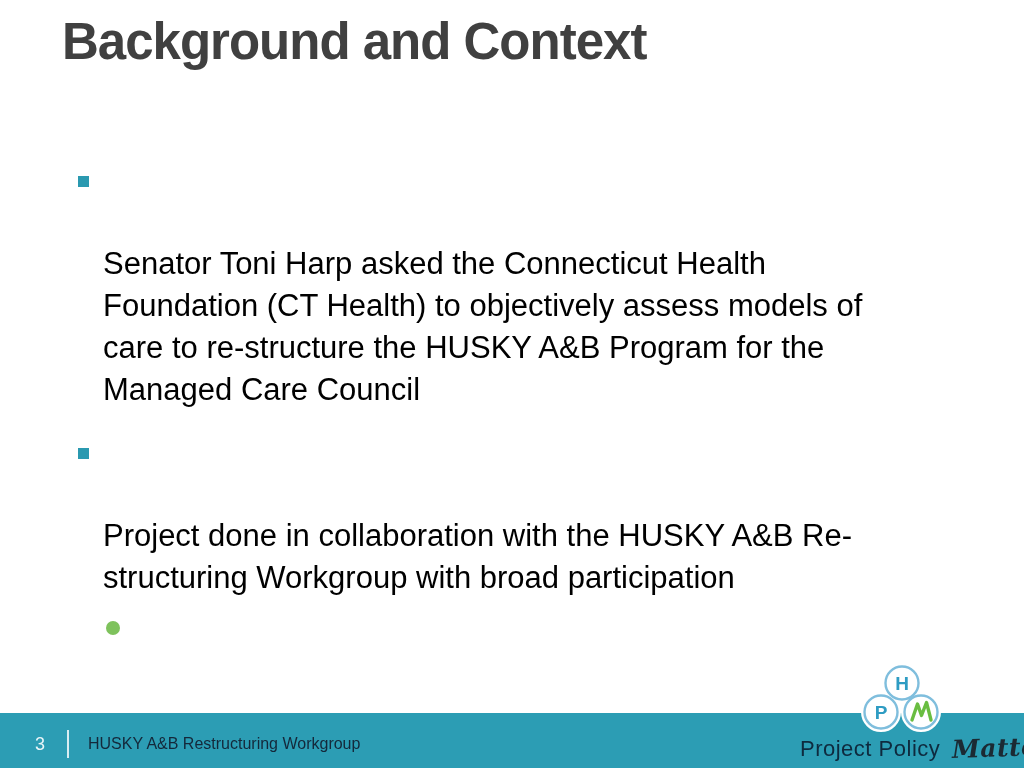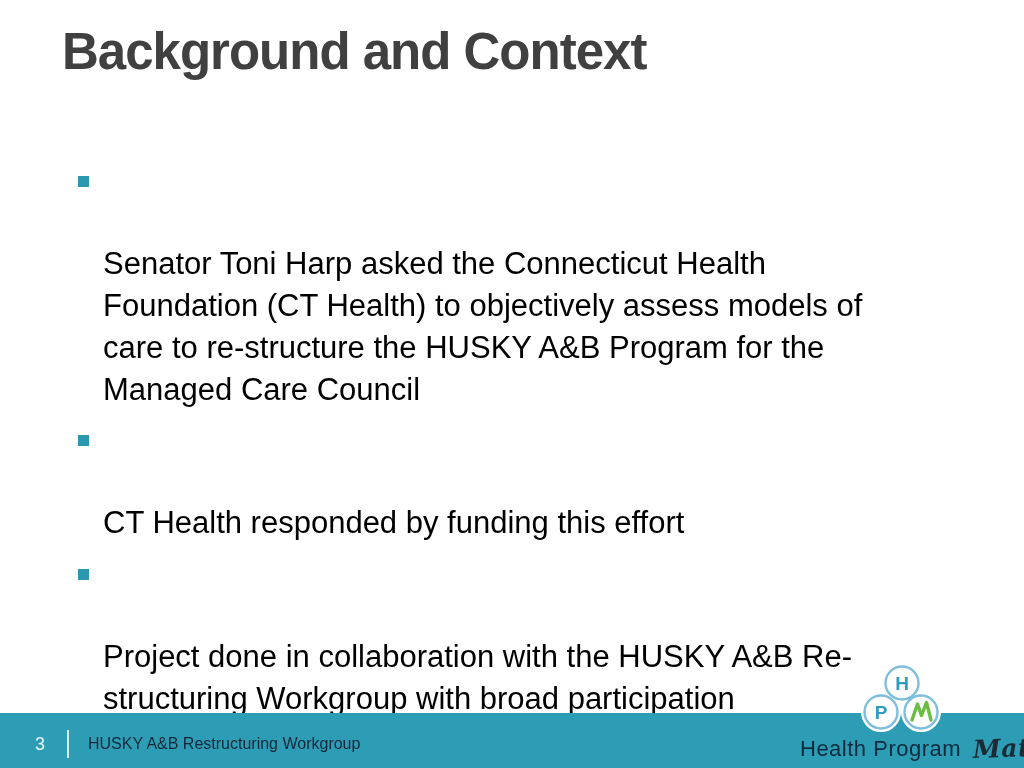--- a/index.html
+++ b/index.html
@@ -9,21 +9,21 @@
     height: 768px;
     background: #ffffff;
     overflow: hidden;
     font-family: "Liberation Sans", sans-serif;
   }
 
   
   .slide-title {
     position: absolute;
     left: 62px;
-    top: 26px;
+    top: 16px;
     margin: 0;
     font-size: 51px;
     line-height: 1;
     font-weight: bold;
     color: #404040;
     letter-spacing: -1px;
     white-space: nowrap;
   }
 
   
@@ -32,21 +32,21 @@
     left: 78px;
     top: 159px;
     width: 880px;
     font-size: 31px;
     line-height: 42px;
     color: #000000;
   }
   .li { position: relative; white-space: pre-line; }
   .li.l1 { padding-left: 25px; }
   .li.l2 { padding-left: 49px; }
-  .li:nth-child(1) { margin-bottom: 7px; }
+  .li:nth-child(1) { margin-bottom: 20px; }
   .li:nth-child(2) { margin-bottom: 8px; }
   .li:nth-child(3) { margin-bottom: 0; }
   .li:nth-child(4) { margin-bottom: 8px; }
   .li:nth-child(5) { margin-bottom: 8px; }
   .marker-square {
     position: absolute;
     left: 0;
     top: 17px;
     width: 11px;
     height: 11px;
@@ -140,24 +140,20 @@
   <div class="content">
     <div class="li l1">
       <span class="marker-square"></span>
       <span>Senator Toni Harp asked the Connecticut Health
 Foundation (CT Health) to objectively assess models of
 care to re-structure the HUSKY A&amp;B Program for the
 Managed Care Council</span>
     </div>
     <div class="li l1">
       <span class="marker-square"></span>
-      <span>CT Health responded by funding this effort</span>
-    </div>
-    <div class="li l1">
-      <span class="marker-square"></span>
       <span>Project done in collaboration with the HUSKY A&amp;B Re-
 structuring Workgroup with broad participation</span>
     </div>
     <div class="li l2">
       <span class="marker-dot"></span>
       
     </div>
 
   </div>
 
@@ -179,17 +175,17 @@
       <circle cx="44" cy="21" r="16.5"></circle>
       <circle cx="23" cy="50" r="16.5"></circle>
       <circle cx="63" cy="50" r="16.5"></circle>
     </g>
     <text x="44" y="28" text-anchor="middle" font-family="Liberation Sans, sans-serif" font-size="19" font-weight="bold" fill="#2e9cc3">H</text>
     <text x="23" y="57" text-anchor="middle" font-family="Liberation Sans, sans-serif" font-size="19" font-weight="bold" fill="#2e9cc3">P</text>
     <path d="M54 58 L59.5 42 L63.5 53.5 L68.5 40.5 L73 58" fill="none" stroke="#69bd41" stroke-width="3.4" stroke-linecap="round" stroke-linejoin="round"></path>
   </svg>
 
   <div class="logo-text">
-    <span class="brand-regular">Health Program</span>
+    <span class="brand-regular">Project Policy</span>
     <span class="brand-script">Matters</span>
   </div>
 
 </div>
 
 </body></html>

